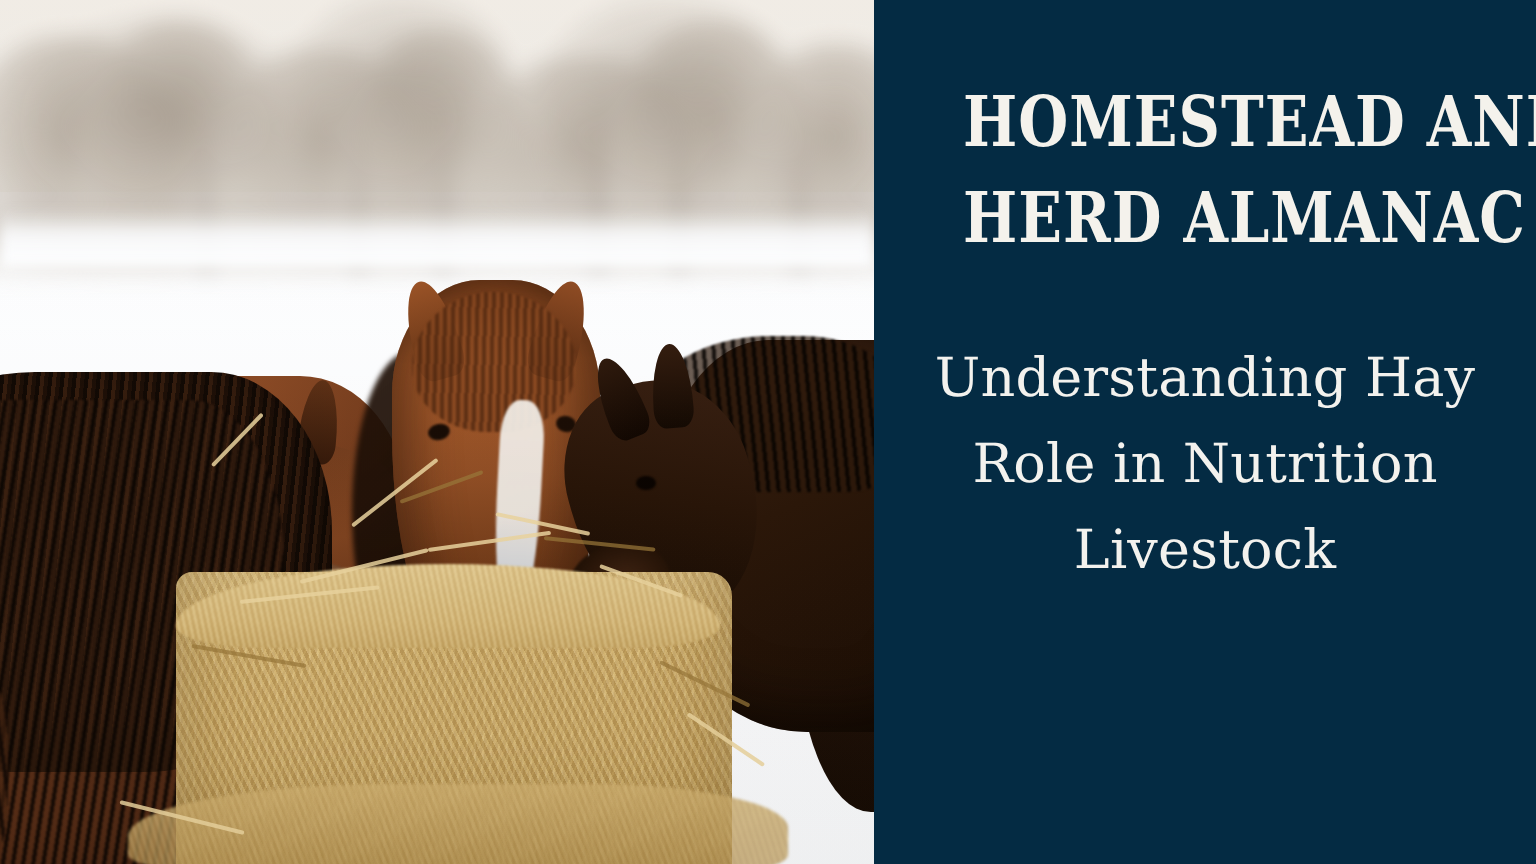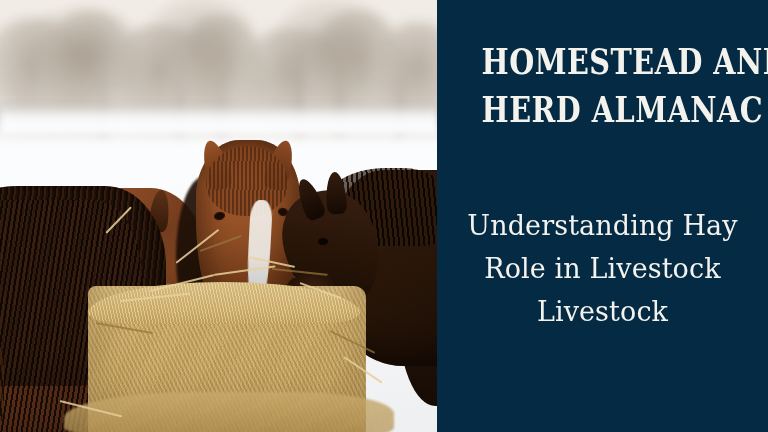--- a/index.html
+++ b/index.html
@@ -422,21 +422,21 @@
     margin: 0;
     width: 100%;
     text-align: center;
     color: #f3f2ee;
     font-family: "DejaVu Serif", "Liberation Serif", serif;
     font-weight: 400;
     font-size: 27px;
     line-height: 43px;
     letter-spacing: 0.1px;
   }
-  .subtitle-block { margin-top: 70px; width: 100%; }
+  .subtitle-block { margin-top: 34px; width: 100%; }
   .sub-line { display: block; }
 </style>
 </head>
 <body>
 
 <div class="banner">
 
   <div class="photo">
 
     <div class="sky"></div>
@@ -518,19 +518,19 @@
     <div class="title-block">
       <h1 class="title">
         <span class="title-line">HOMESTEAD AND</span>
         <span class="title-line">HERD ALMANAC</span>
       </h1>
     </div>
 
     <div class="subtitle-block">
       <p class="subtitle">
         <span class="sub-line">Understanding Hay</span>
-        <span class="sub-line">Role in Livestock</span>
+        <span class="sub-line">Role in Nutrition</span>
         <span class="sub-line">Livestock</span>
       </p>
     </div>
 
   </div>
 </div>
 
 </body></html>

